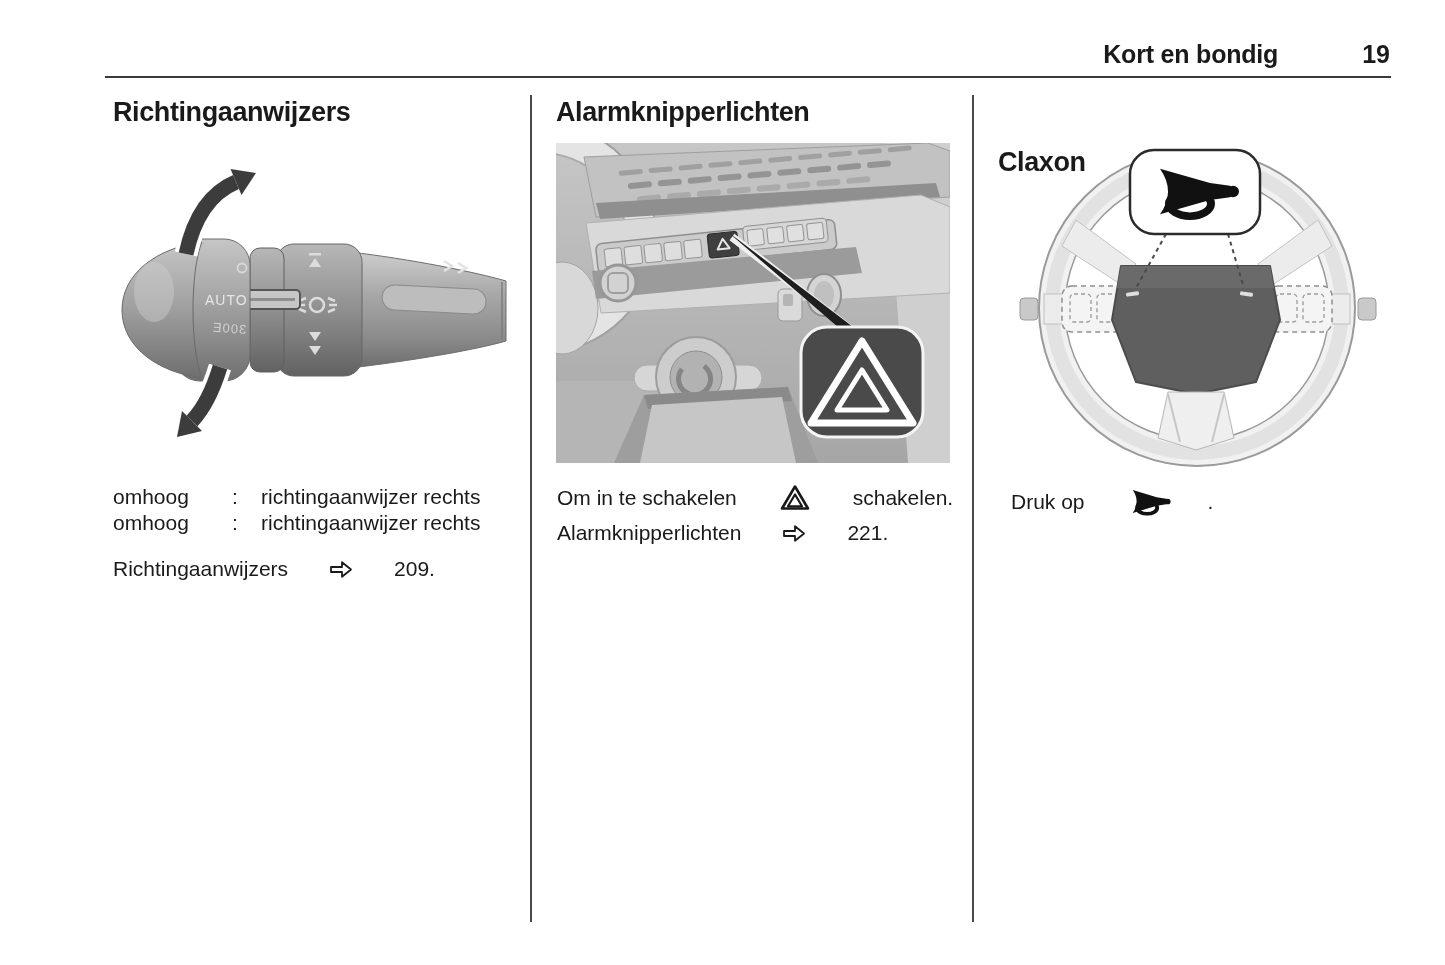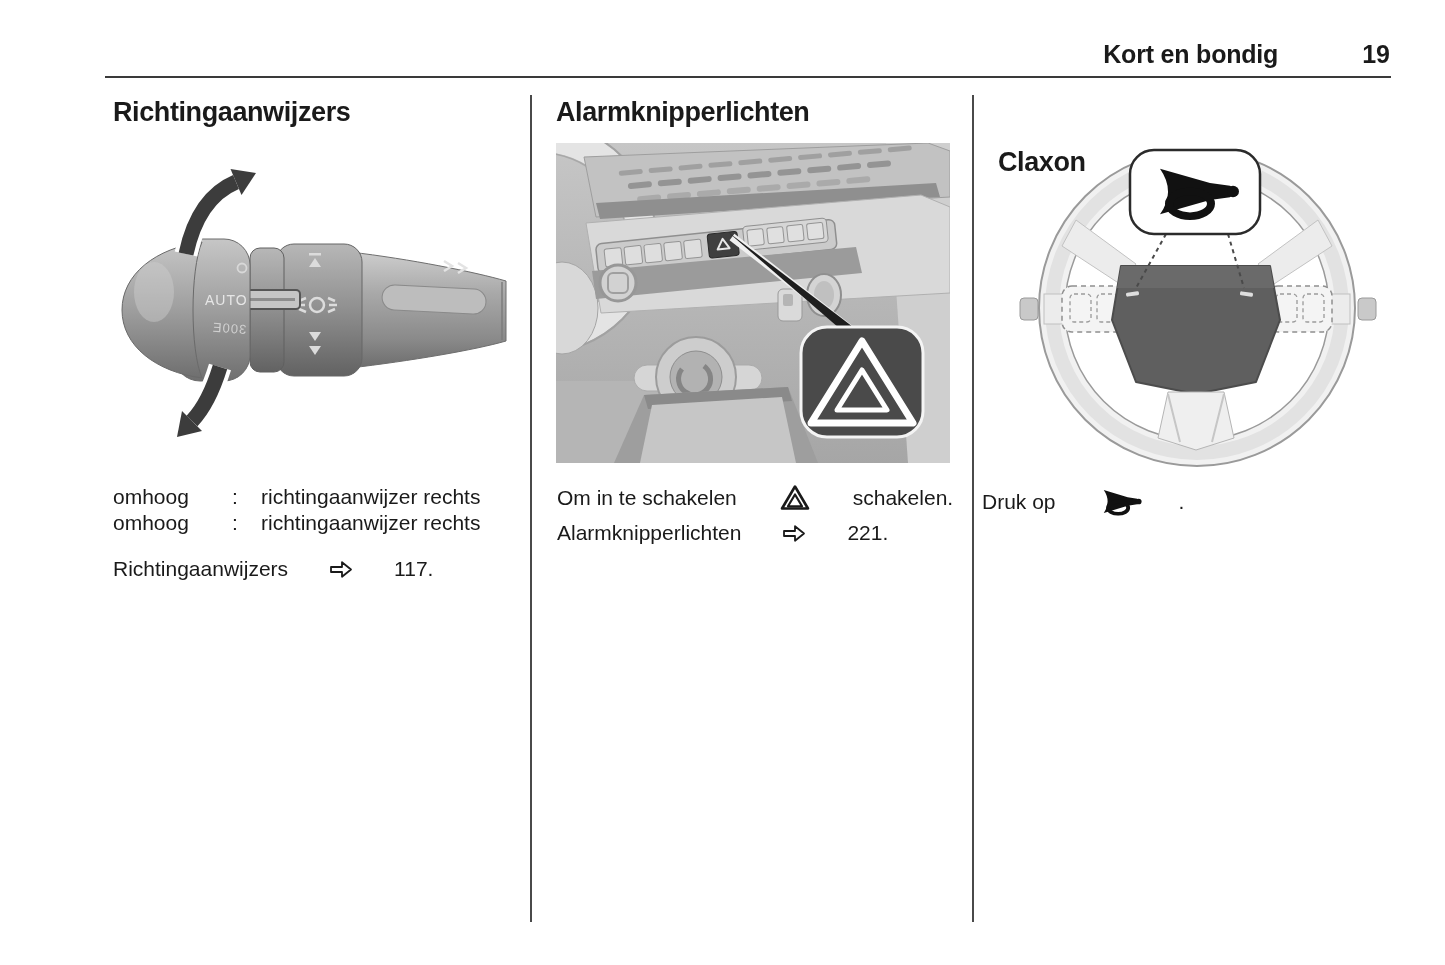--- a/index.html
+++ b/index.html
@@ -27,21 +27,21 @@
   .wheel{left:1018px;top:142px;width:360px;height:330px;}
   
   .deflist{position:absolute;left:113px;top:484px;font-size:21px;line-height:26px;}
   .defrow{display:flex;}
   .term{width:119px;}
   .colon{width:29px;}
   .bodyline,.refline{position:absolute;margin:0;font-size:21px;line-height:26px;display:flex;align-items:center;gap:34px;}
   .ref1{left:113px;top:556px;}
   .line2a{left:557px;top:484px;}
   .ref2{left:557px;top:520px;}
-  .line3a{left:982px;top:487px;}
+  .line3a{left:1011px;top:487px;}
   .arrow-icon{margin:0 7px;flex:0 0 auto;}
   .hazard-icon{margin:0 9px;flex:0 0 auto;}
   .horn-inline{margin:0 2px 0 9px;flex:0 0 auto;}
   svg text{font-family:"Liberation Sans", sans-serif;}
 </style>
 </head>
 <body>
 
 <svg width="0" height="0" style="position:absolute" aria-hidden="true">
   <defs>
@@ -143,21 +143,21 @@
       <span class="colon">:</span>
       <span class="desc">richtingaanwijzer rechts</span>
     </div>
   </div>
 
   <p class="refline ref1">
     <span>Richtingaanwijzers</span>
     <svg class="arrow-icon" width="24" height="19" viewBox="0 0 24 19">
       <polygon points="2,7 13,7 13,2.2 22,9.5 13,16.8 13,12 2,12" fill="#ffffff" stroke="#1a1a1a" stroke-width="1.8" stroke-linejoin="round"></polygon>
     </svg>
-    <span>117.</span>
+    <span>209.</span>
   </p>
 </section>
 
 <section>
   <h2 class="h-col2">Alarmknipperlichten</h2>
 
   <svg class="illu dash" viewBox="0 0 394 320">
     <defs>
       <linearGradient id="gDashBg" x1="0" y1="0" x2="0" y2="1">
         <stop offset="0" stop-color="#c6c6c6"></stop>

